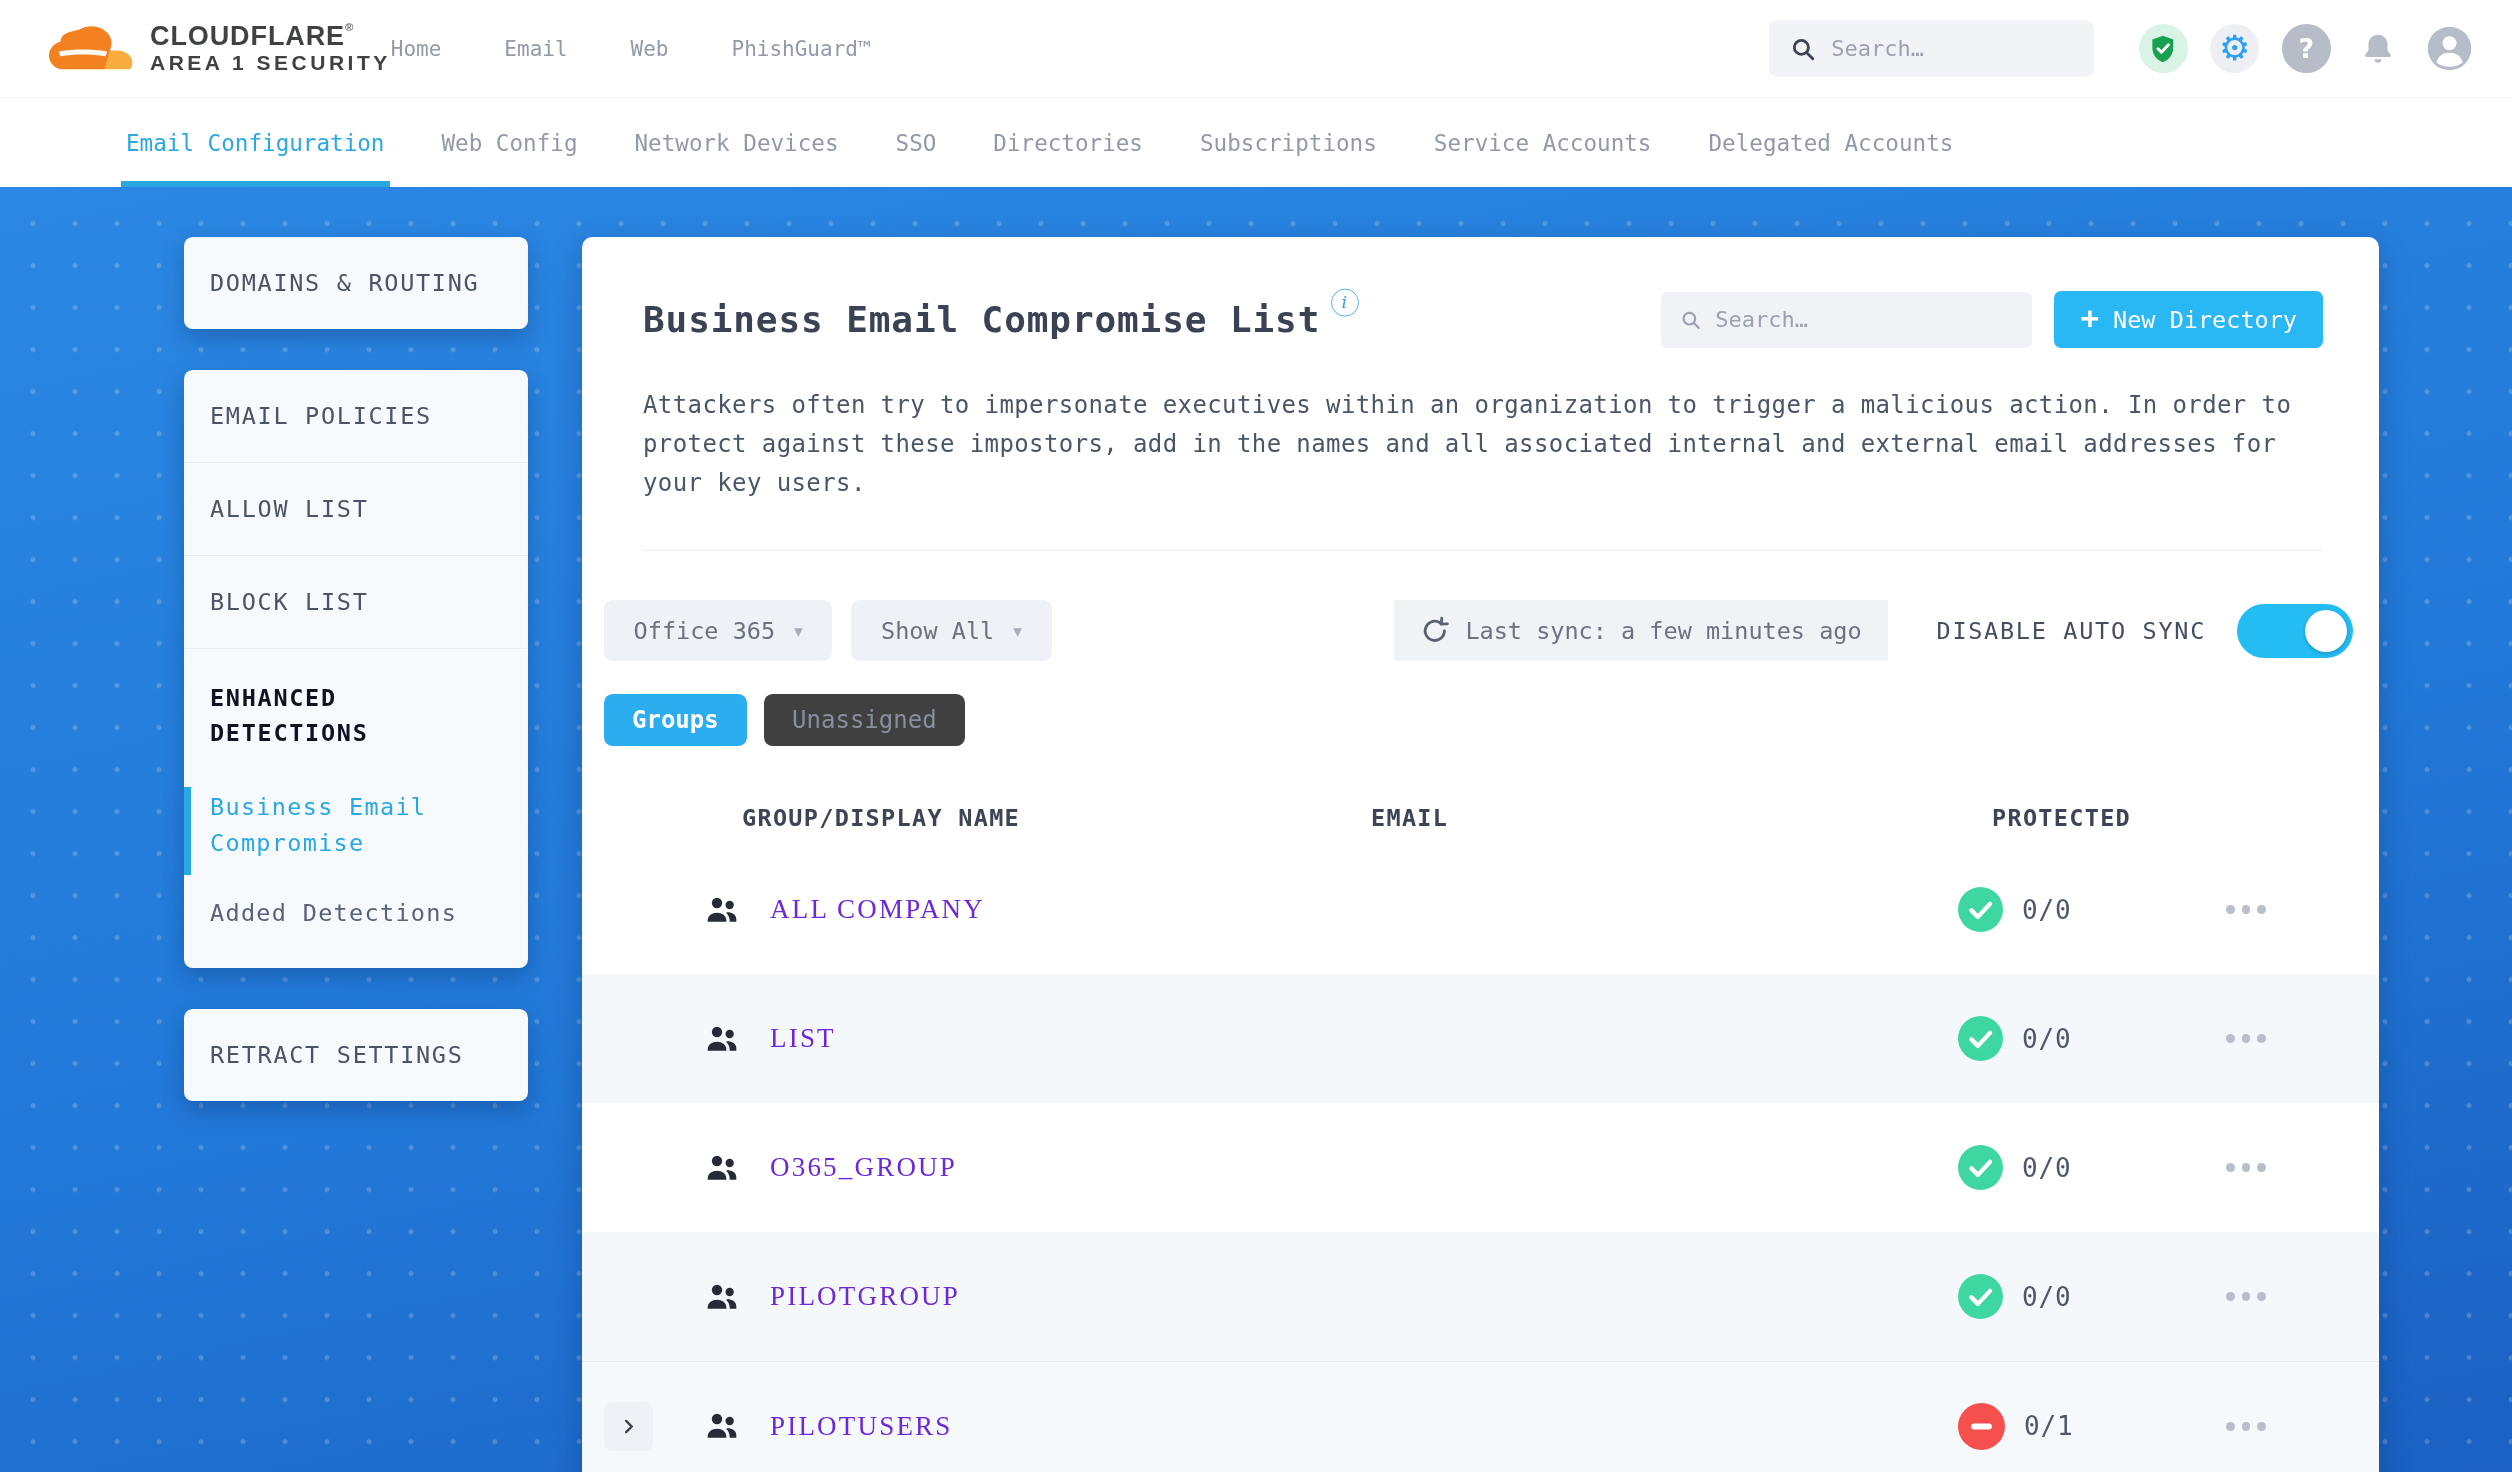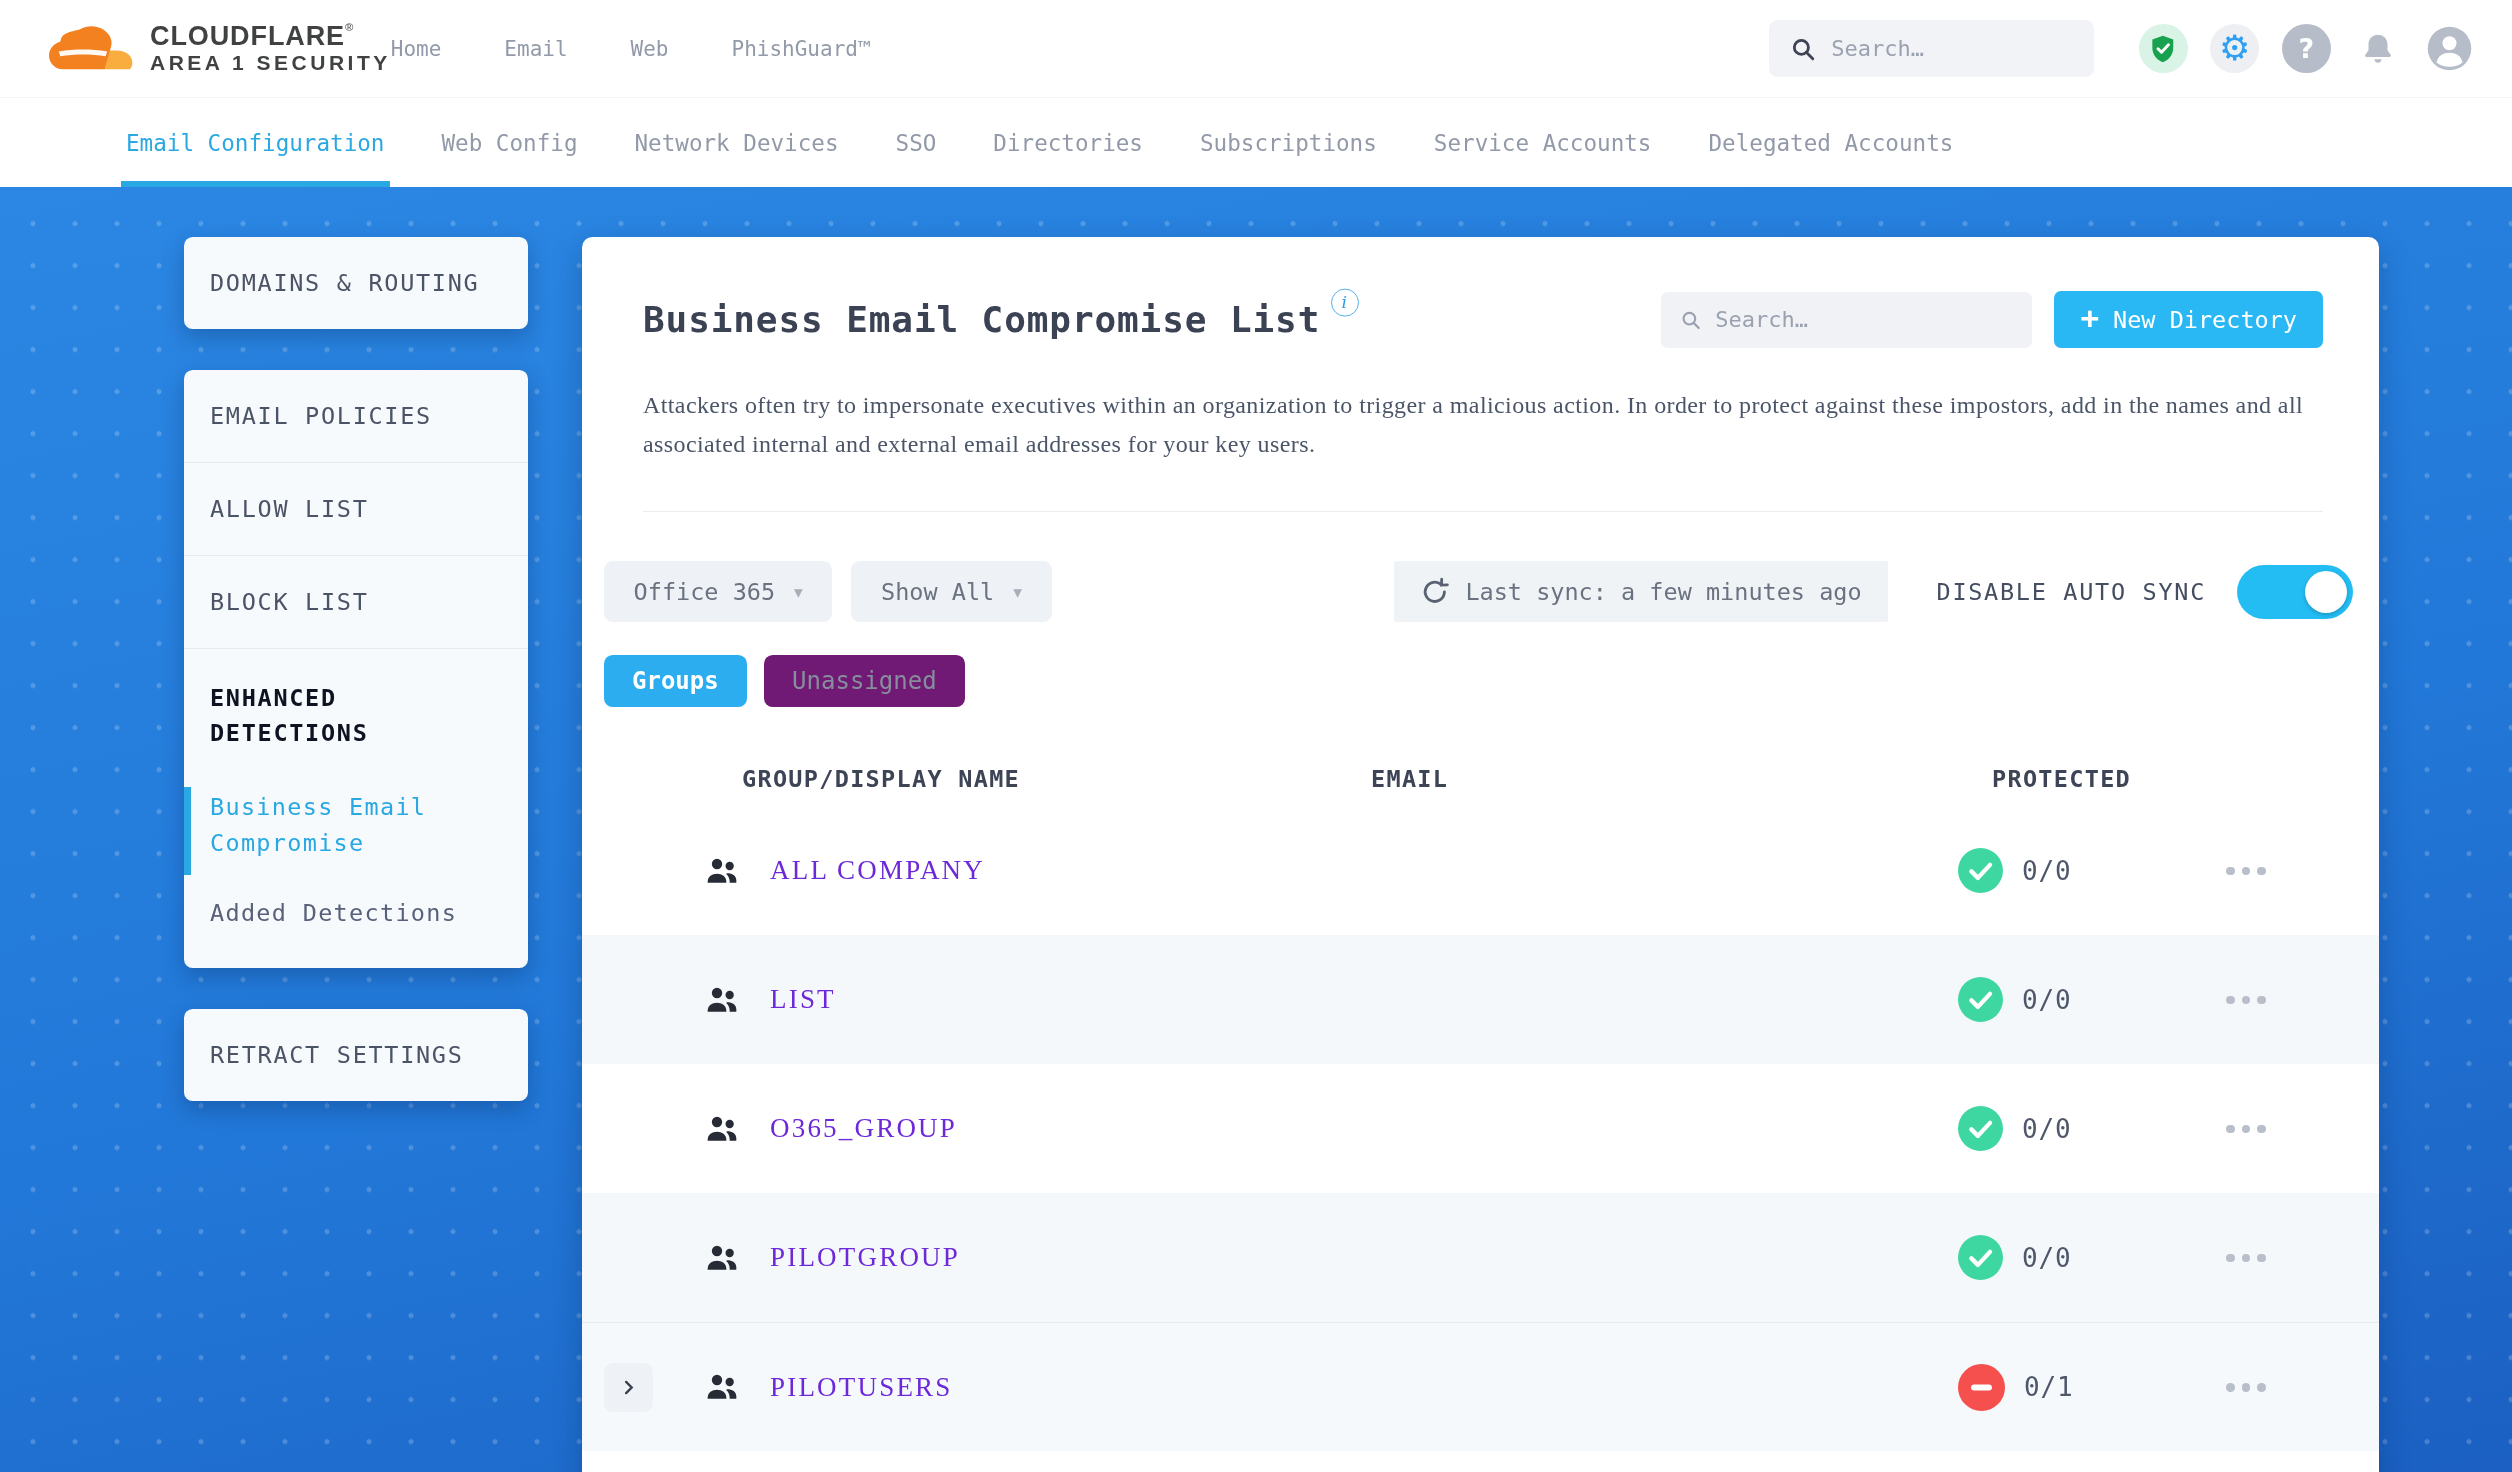--- a/index.html
+++ b/index.html
@@ -102,21 +102,21 @@
   }
   .new-dir-btn {
     margin-left:22.6px; height:57px; background:#29b8f3; border:none; border-radius:7px;
     color:#ffffff; font-family:inherit; font-size:23.5px; padding:0 26px;
     display:flex; align-items:center; gap:14px; cursor:pointer; white-space:nowrap;
   }
   .new-dir-plus { font-size:31px; font-weight:bold; line-height:1; transform:translateY(-1.7px); }
 
   .card-desc {
     margin:38px 61px 0 61px; max-width:1678px;
-    font-size:24px; line-height:1.62; color:#4b5568; letter-spacing:0.4px;font-family:Liberation Serif, serif;
+    font-size:24px; line-height:1.62; color:#4b5568; letter-spacing:0.4px;
   }
   .card-divider { margin:47px 56px 0 61px; height:1.7px; background:#e9edf2; }
 
   
   .controls { display:flex; align-items:center; margin:49px 26px 0 22px; }
   .select-pill {
     height:61px; background:#eef1f5; border-radius:8.7px; padding:0 29.6px;
     display:flex; align-items:center; gap:19px; font-size:23.5px; color:#6a7280; cursor:pointer;
   }
   .select-pill + .select-pill { margin-left:19px; }
@@ -138,21 +138,21 @@
   }
   .toggle.on .knob { left:68px; }
 
   
   .grp-tabs { display:flex; gap:17.4px; margin:33px 26px 0 22px; }
   .grp-tab {
     height:52px; border-radius:8.7px; padding:0 28px; display:flex; align-items:center;
     font-size:24px; cursor:pointer;
   }
   .grp-tab.active { background:#2badf0; color:#ffffff; font-weight:bold; }
-  .grp-tab.idle { background:#701a75; color:#878e9c; }
+  .grp-tab.idle { background:#404040; color:#878e9c; }
 
   
   .tbl { margin-top:45px; }
   .tbl-head {
     display:flex; padding-left:160px; height:54px; align-items:center;
     font-size:23.5px; font-weight:bold; color:#3d4456; letter-spacing:1.3px;
   }
   .th-name { width:629px; }
   .th-email { width:621px; }
   .t-row {

